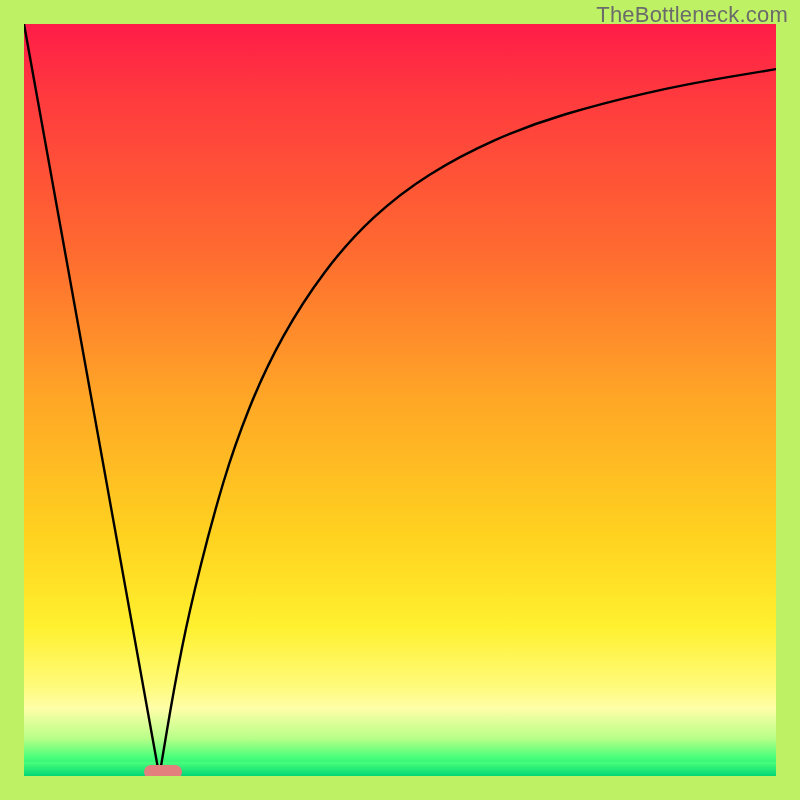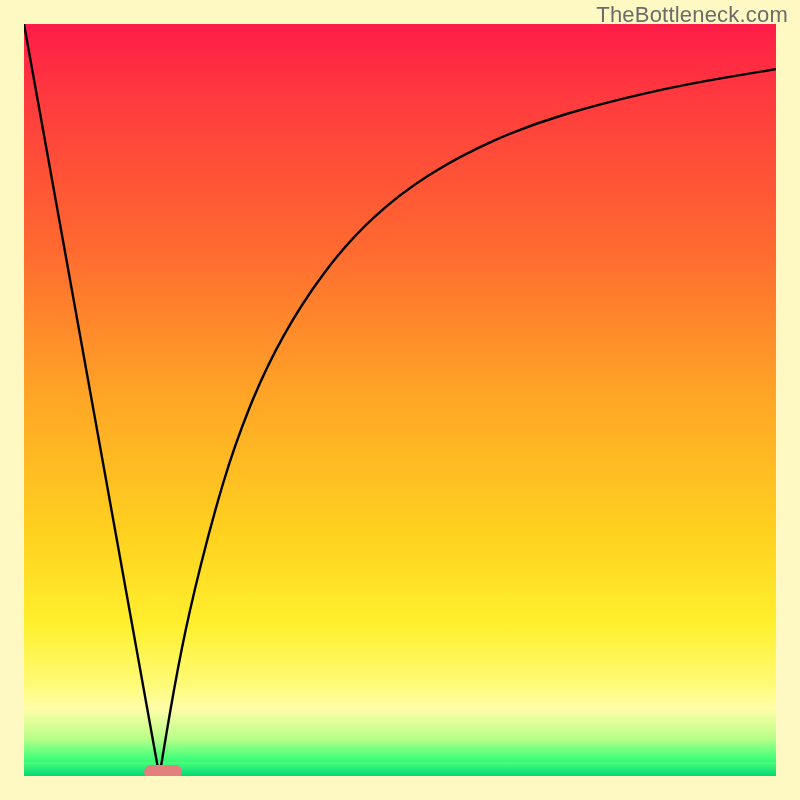--- a/index.html
+++ b/index.html
@@ -10,21 +10,21 @@
     overflow: hidden;
     background: #000;
     font-family: Arial, Helvetica, sans-serif;
   }
   .frame {
     position: absolute;
     left: 0;
     top: 0;
     width: 800px;
     height: 800px;
-    background: #fef9c3;
+    background: #bef264;
   }
   .plot-area {
     position: absolute;
     left: 24px;
     top: 24px;
     width: 752px;
     height: 752px;
     overflow: hidden;
   }
   .gradient {

